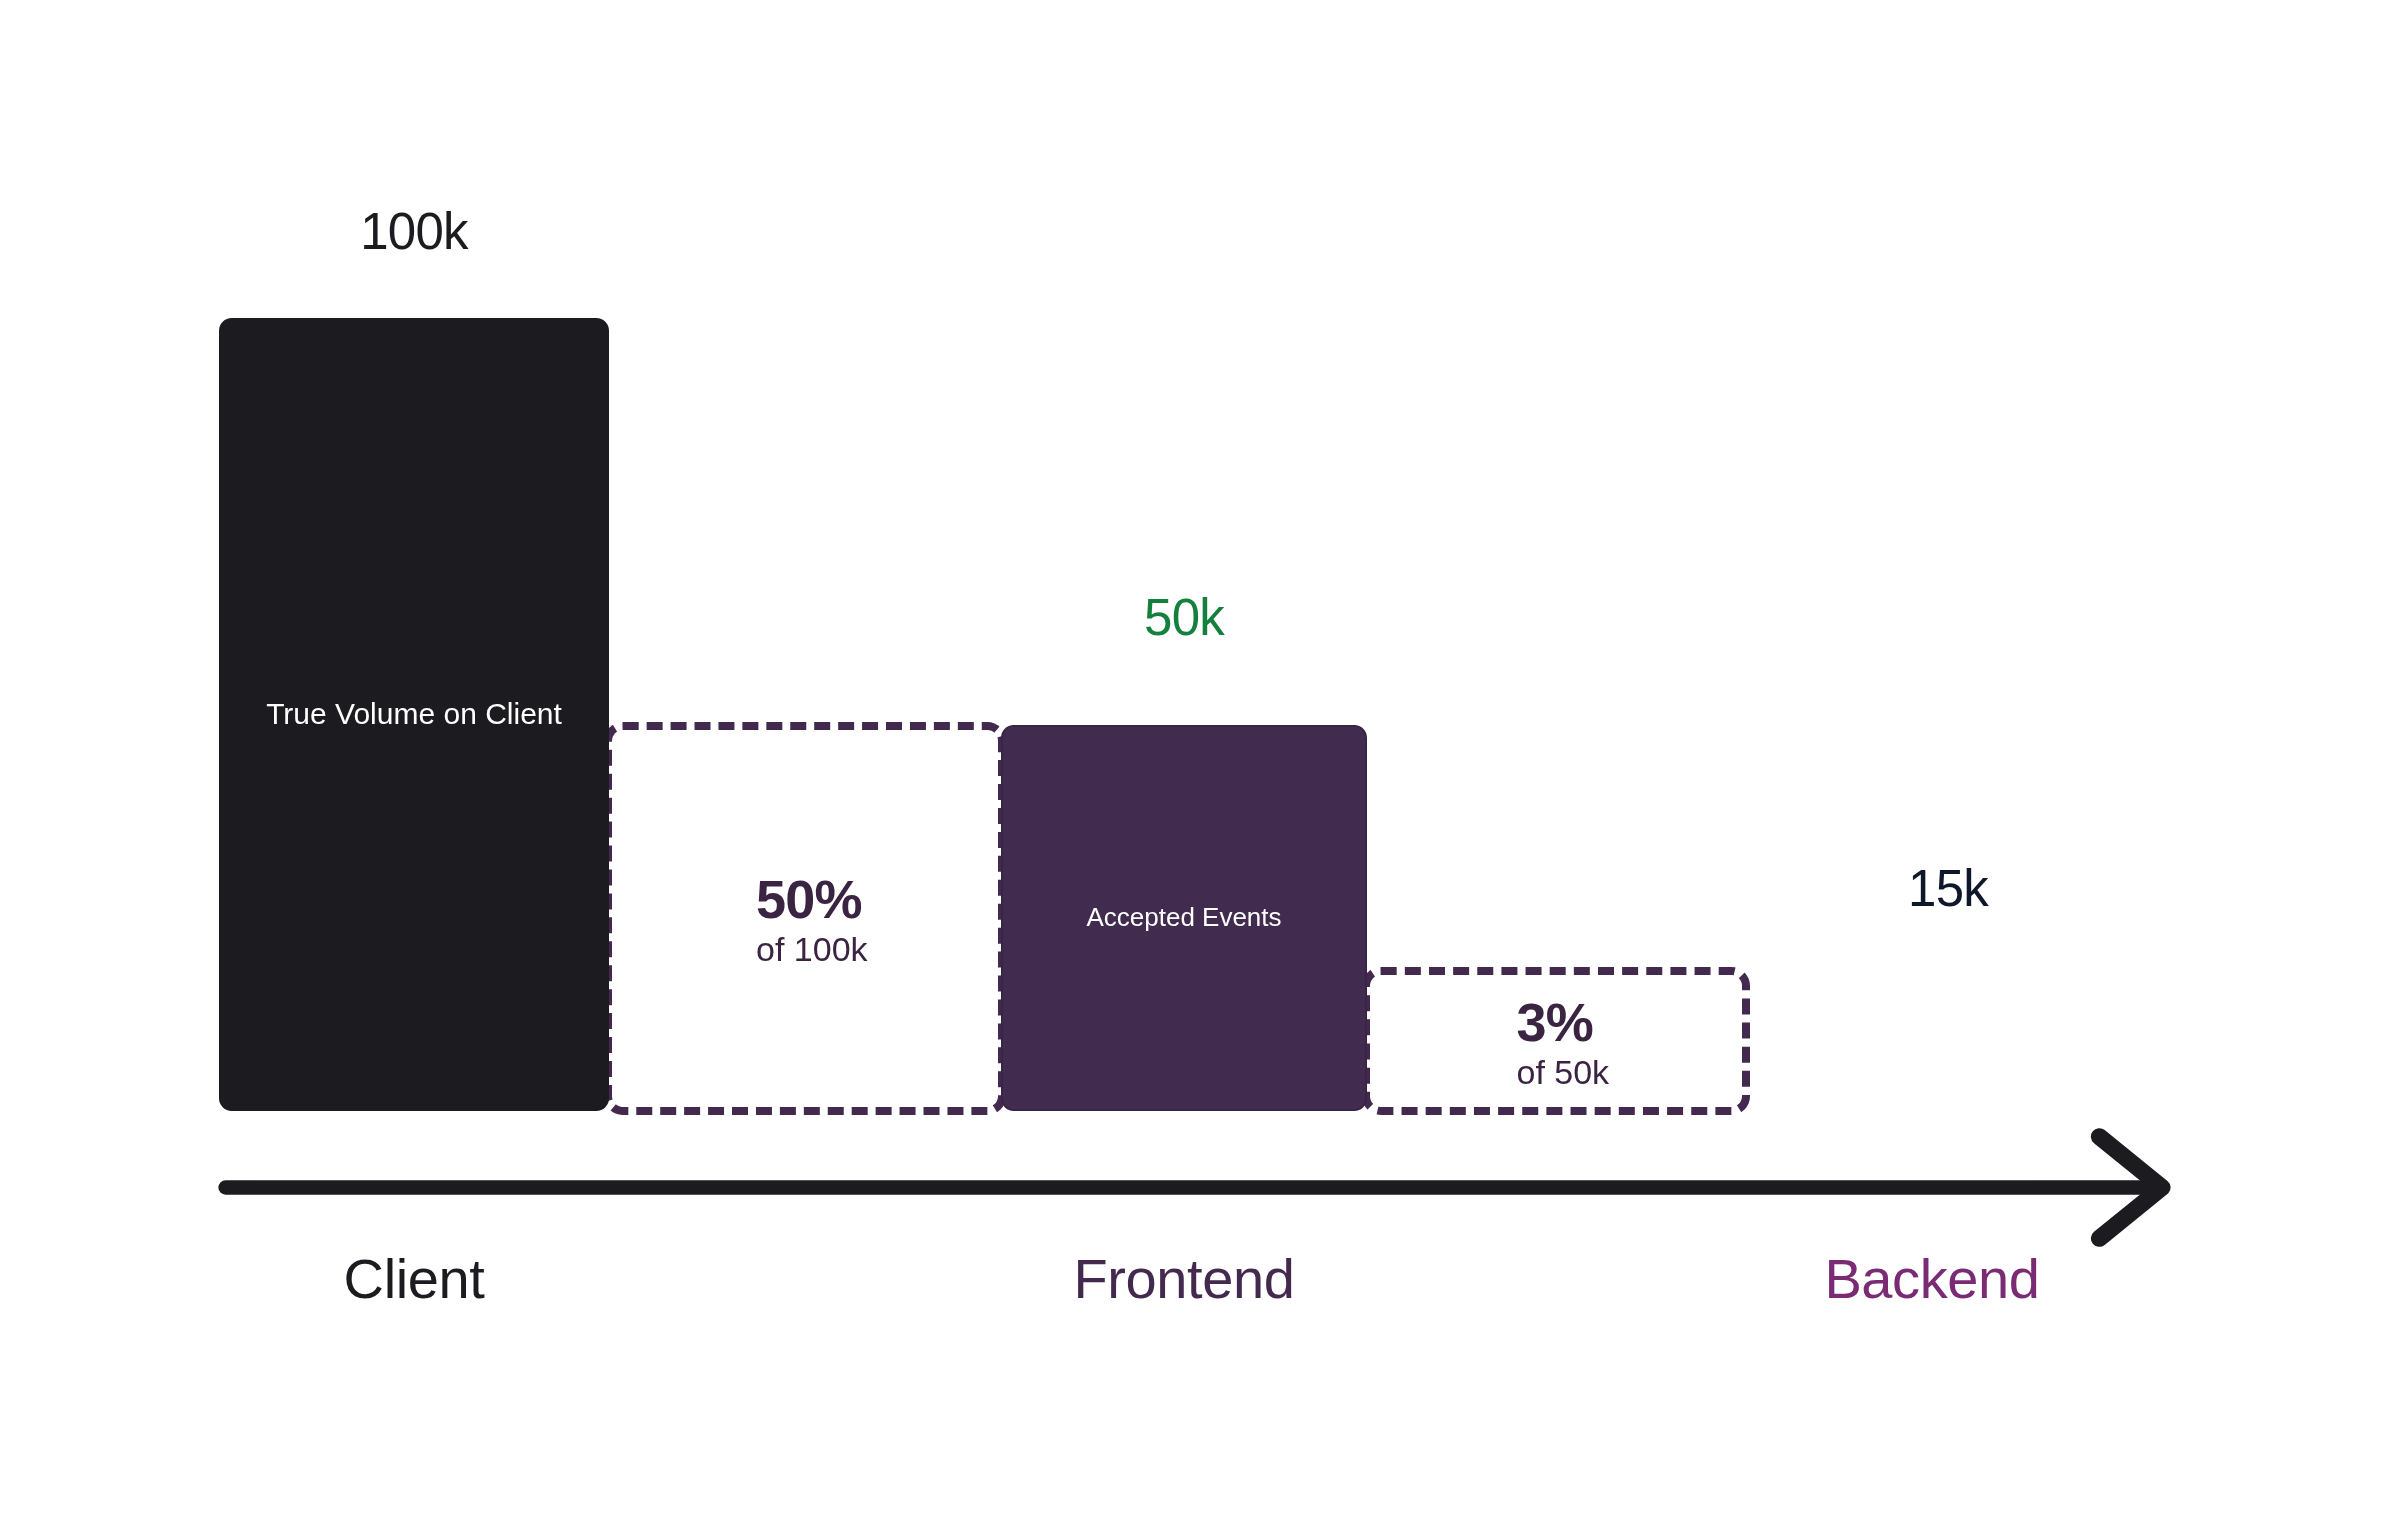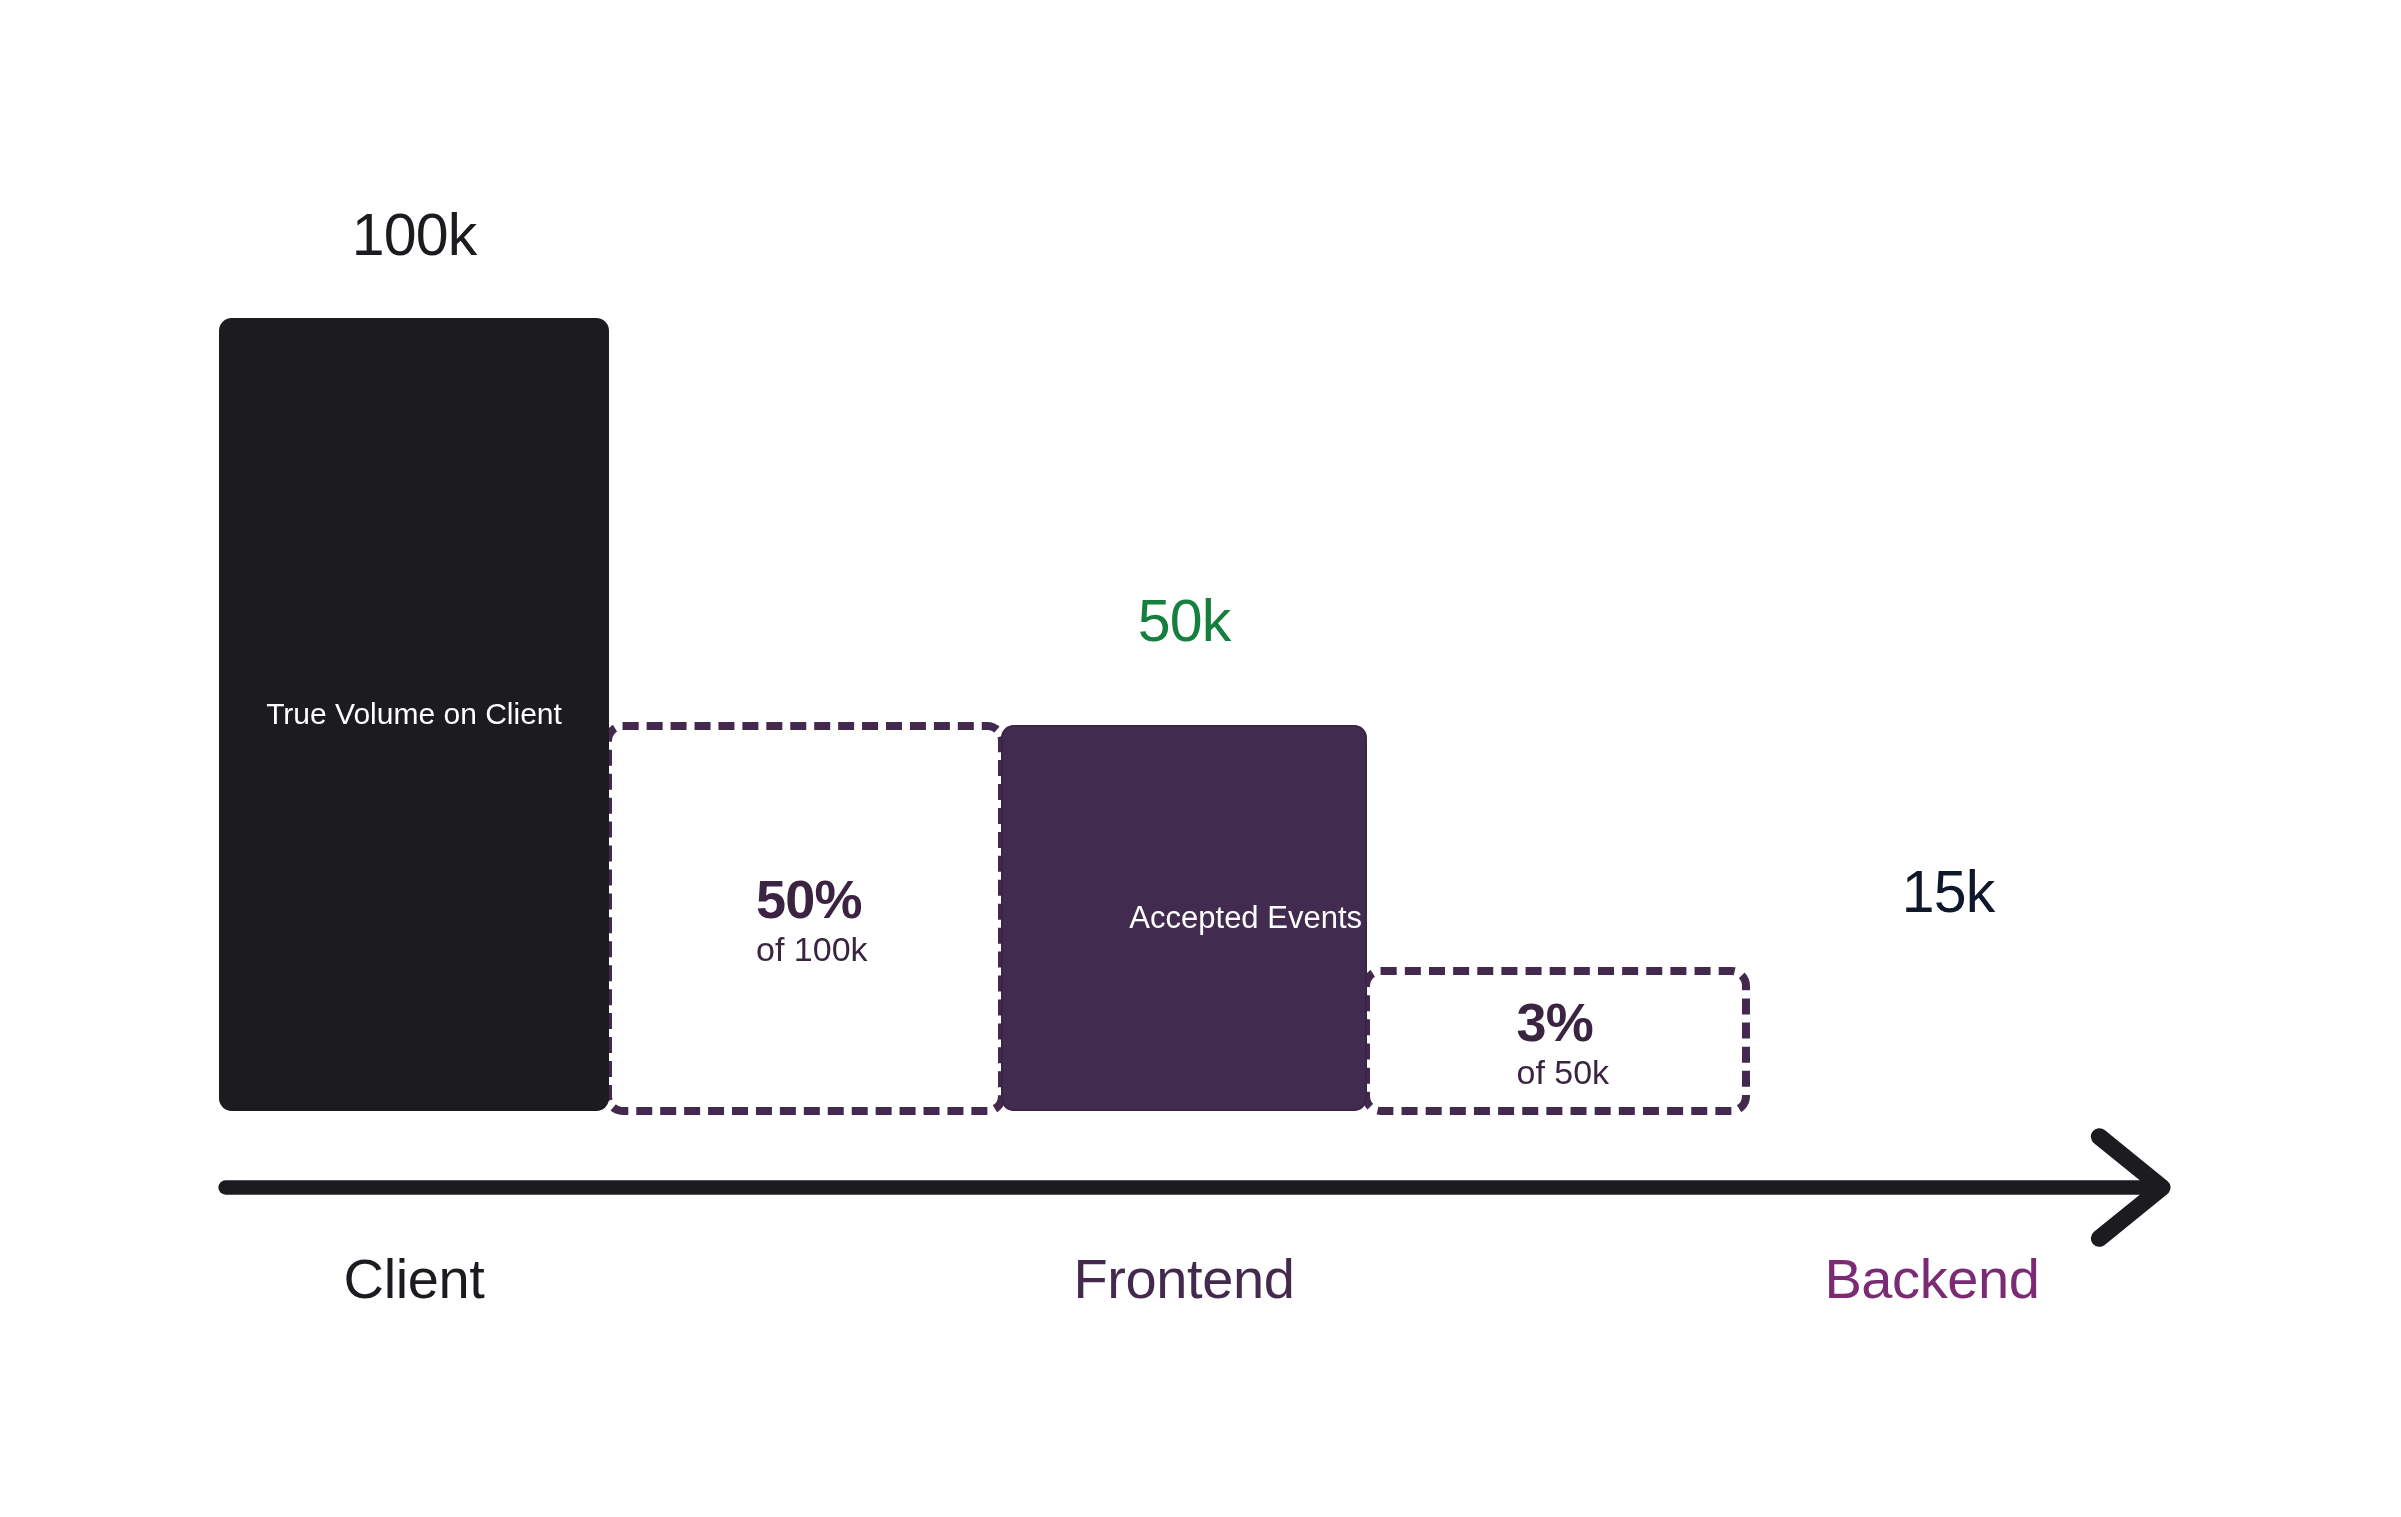--- a/index.html
+++ b/index.html
@@ -18,21 +18,21 @@
   #stage {
     position: relative;
     width: 2401px;
     height: 1518px;
     background: #ffffff;
   }
 
   
   .value-label {
     position: absolute;
-    font-size: 59px;
+    font-size: 51px;
     font-weight: 400;
     letter-spacing: -0.8px;
     line-height: 1;
     text-align: center;
     white-space: nowrap;
   }
   #label-100k { left: 219px;  width: 390px; top: 206px;  color: #1C1C20; }
   #label-50k  { left: 1001px; width: 366px; top: 592px;  color: #15803d; }
   #label-15k  { left: 1760px; width: 376px; top: 863px; color: #0f172a; }
 
@@ -64,23 +64,22 @@
   #bar-frontend {
     left: 1001px;
     top: 725px;
     width: 366px;
     height: 386px;
     background: #412C4F;
     border: 2.5px solid #3A2546;
     border-radius: 12.7px;
   }
   #bar-frontend .bar-text {
-    font-size: 31px;
+    font-size: 26px;
     width: 356px;
-    text-align: right;
   }
 
   #bar-backend {
     left: 1744px;
     top: 975px;
     width: 376px;
     height: 136px;
     background: #72256E;
     border: 6px solid #3E2346;
     border-radius: 12.7px;

